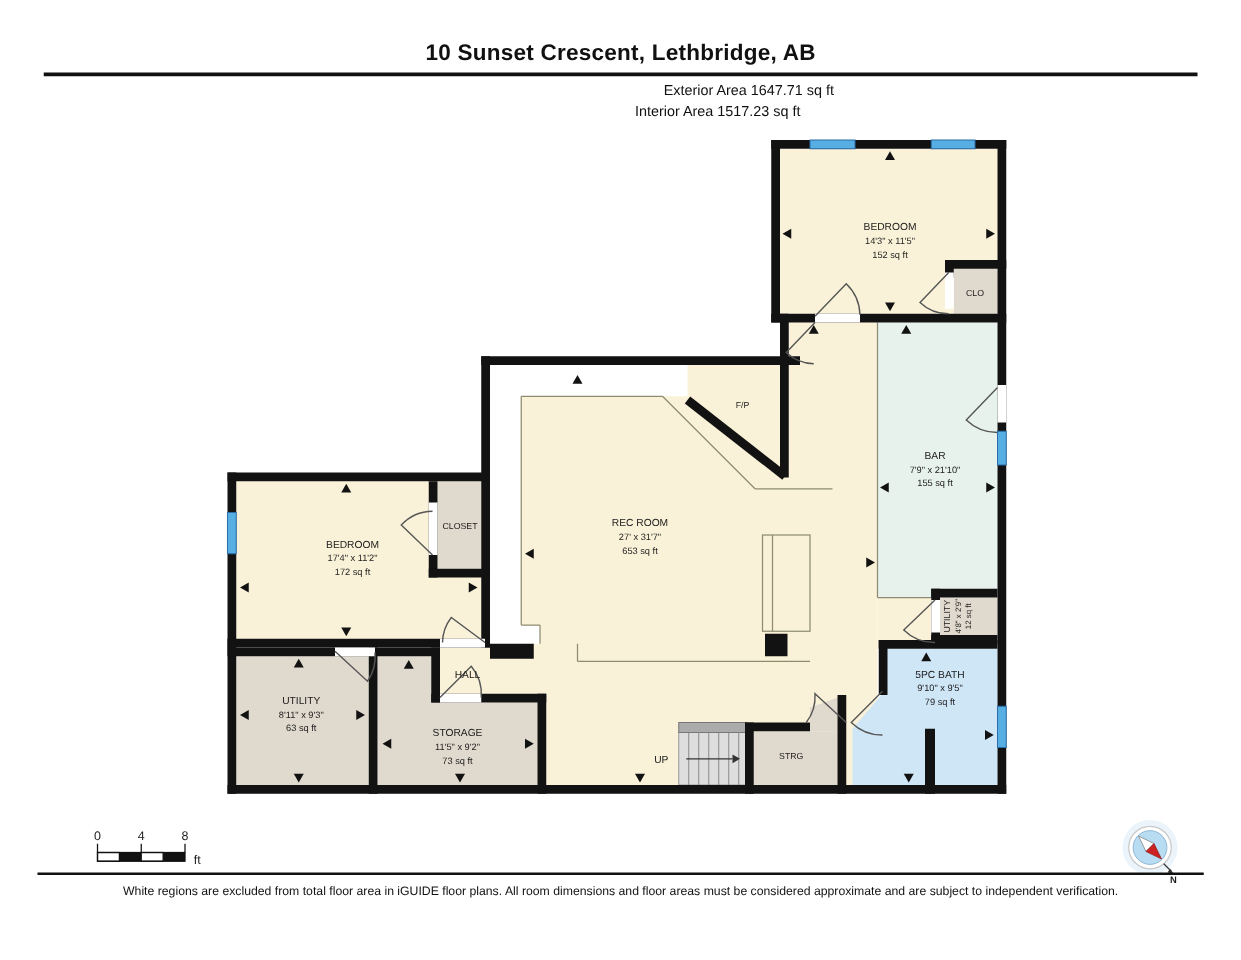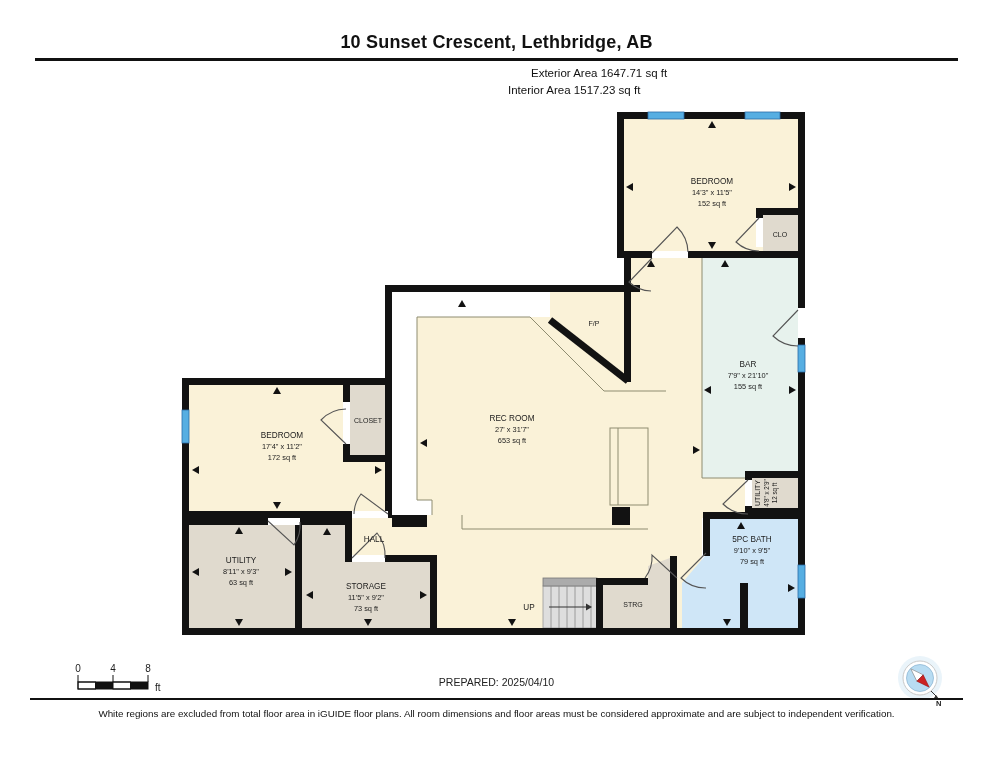--- a/index.html
+++ b/index.html
@@ -222,16 +222,15 @@
       <circle r="17" fill="#ffffff" stroke="#c9c9c9" stroke-width="1"></circle>
       <circle r="13.5" fill="#b8dcf2" stroke="#8fb8d4" stroke-width="0.8"></circle>
       <polygon points="-9.2,-9.2 3.2,-3.2 -3.2,3.2" fill="#ffffff" stroke="#8a8a8a" stroke-width="0.7"></polygon>
       <polygon points="9.2,9.2 3.2,-3.2 -3.2,3.2" fill="#CC2222" stroke="#8a1111" stroke-width="0.5"></polygon>
       <line x1="11" y1="13" x2="17" y2="19" stroke="#333" stroke-width="1"></line>
       <path d="M19,21 l-5,-1 l2,-3 z" fill="#333"></path>
       <text x="16" y="28" style="font-size:7.5px;font-weight:bold">N</text>
     </g>
   </svg>
 
-  <div class="abs prepared">PREPARED: 2025/04/10</div>
   <div class="abs hr2"></div>
   <div class="abs disclaimer">White regions are excluded from total floor area in iGUIDE floor plans. All room dimensions and floor areas must be considered approximate and are subject to independent verification.</div>
 </div>
 
 </body></html>

